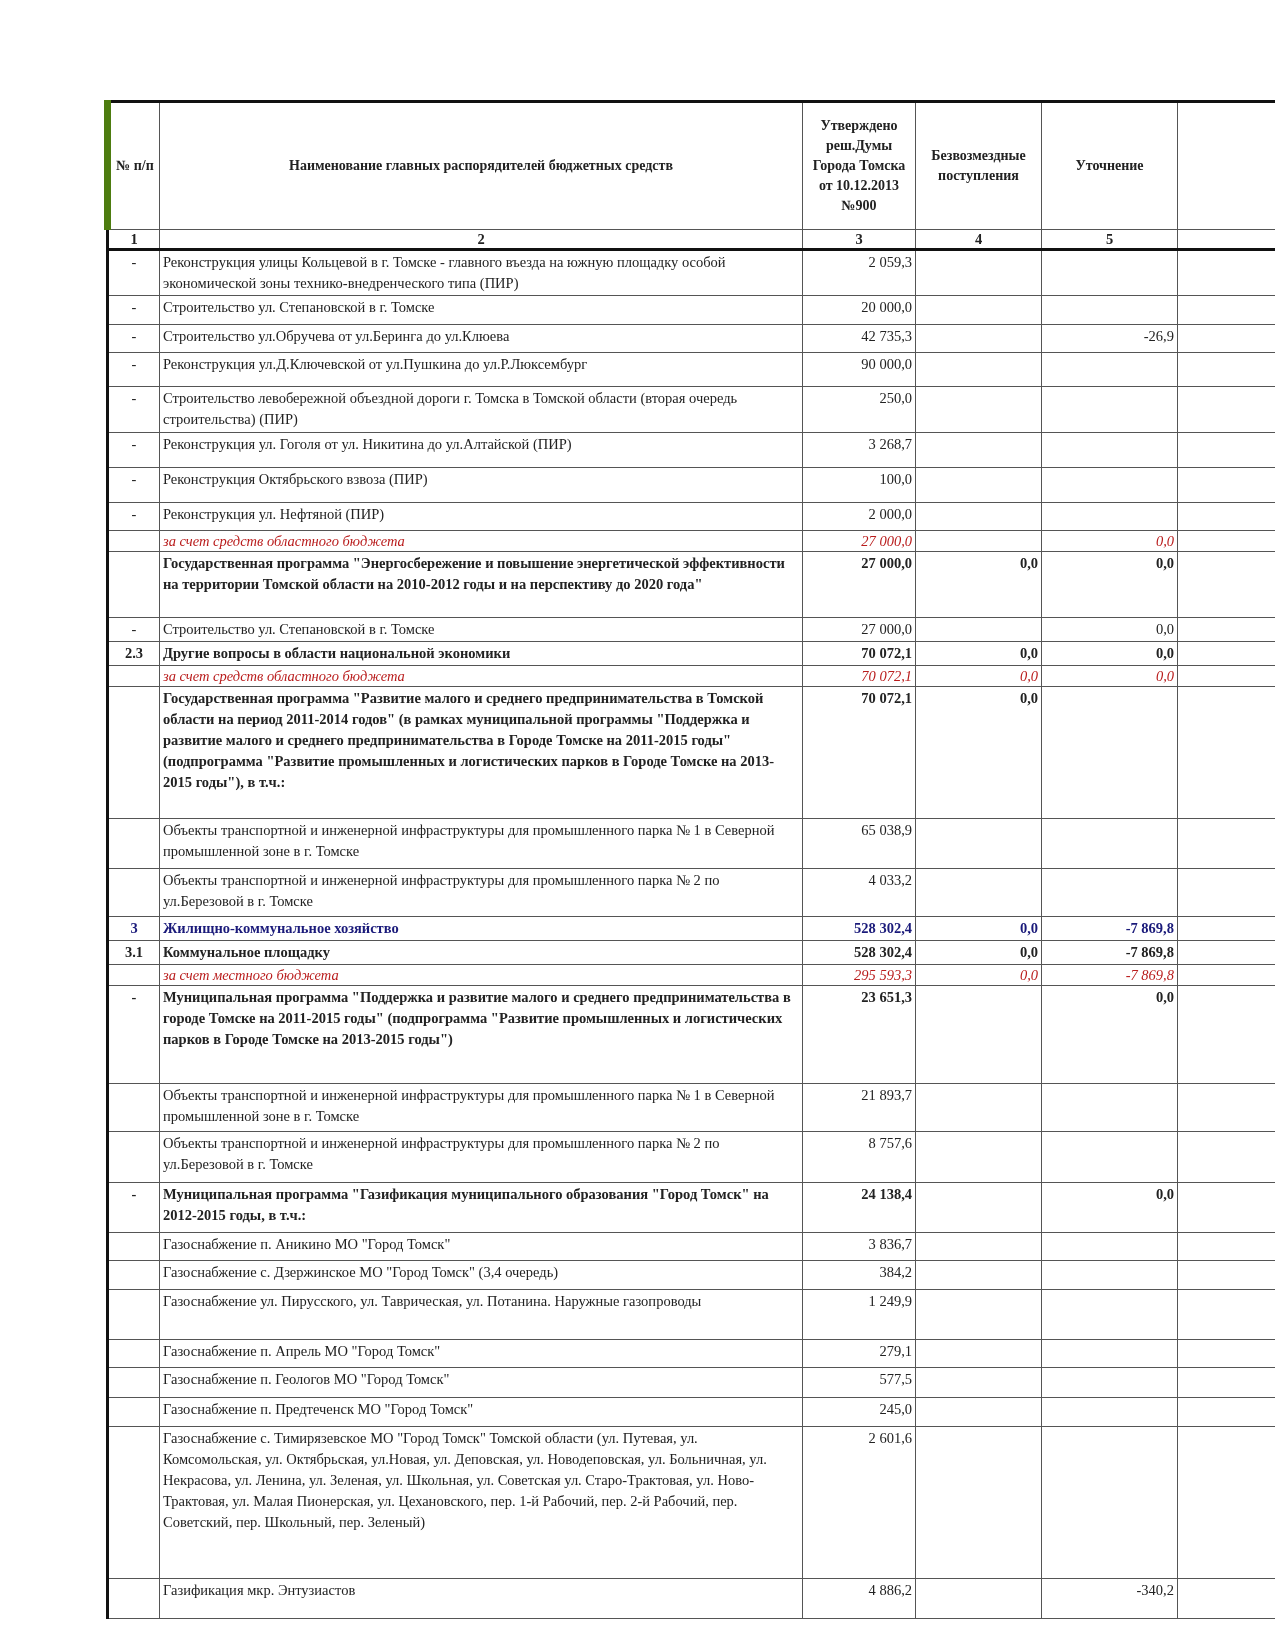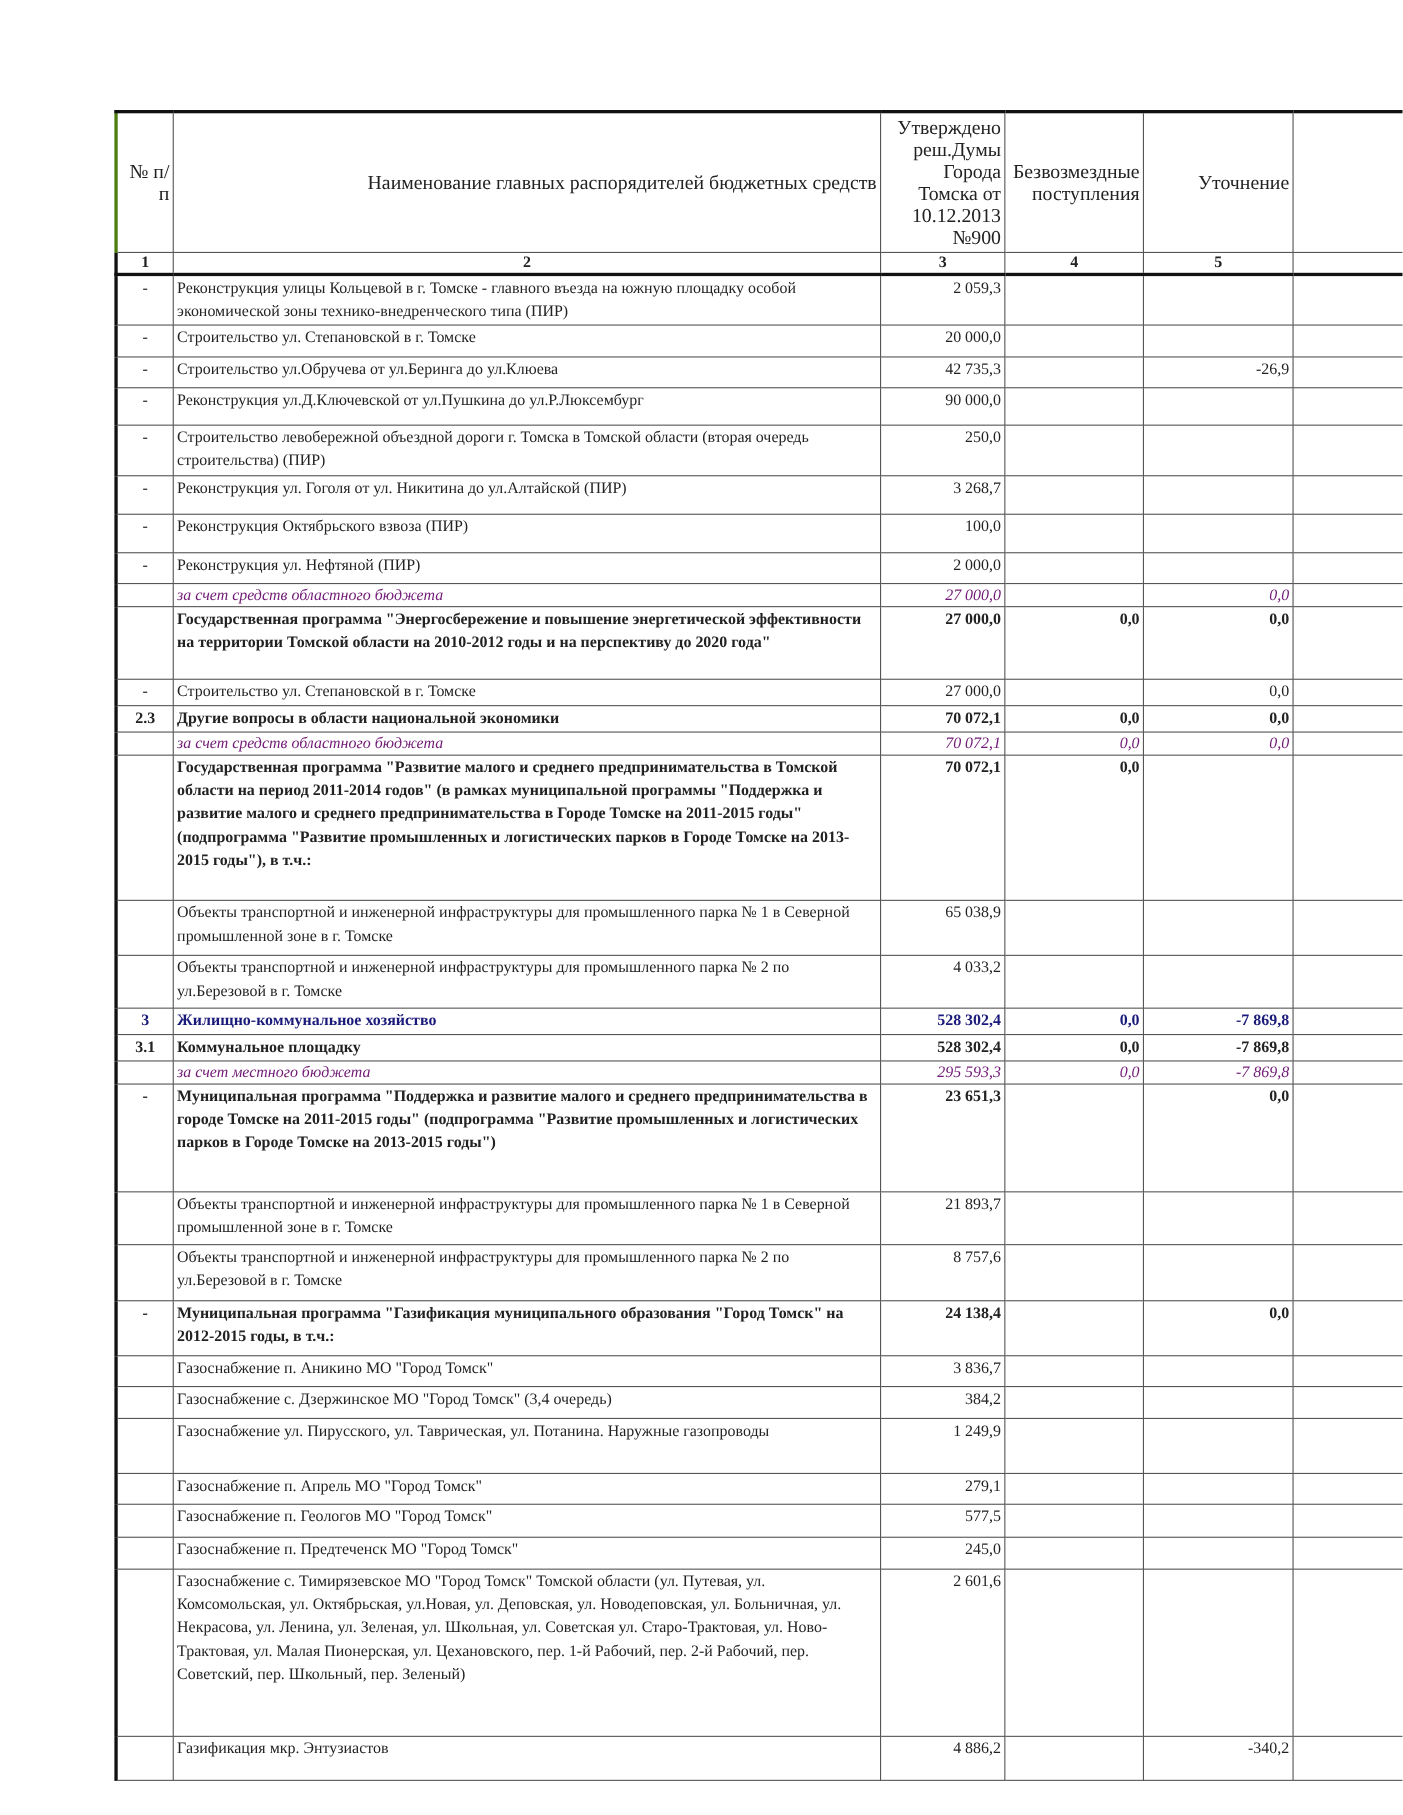--- a/index.html
+++ b/index.html
@@ -2,46 +2,46 @@
 <html><head>
 <meta charset="utf-8">
 <style>
   html, body { margin:0; padding:0; background:#ffffff; }
   body { width:1275px; height:1650px; position:relative; overflow:hidden;
          font-family:"Liberation Serif", serif; color:#222; }
   table.budget { position:absolute; left:104px; top:100px; border-collapse:collapse;
          table-layout:fixed; width:1180px; }
   table.budget td, table.budget th { border:1.5px solid #555; padding:1px 3px;
          font-size:14.5px; line-height:21px; vertical-align:top; }
-  table.budget th { font-weight:normal; text-align:right; vertical-align:middle; font-size:18px; line-height:20px; }
+  table.budget th { font-weight:bold; text-align:center; vertical-align:middle; font-size:14px; line-height:20px; }
   tr.hdr th { height:124px; border-top:3px solid #111; }
   tr.colnum td { font-weight:bold; text-align:center; height:16px; line-height:16px; border-bottom:3px solid #111; }
   td.num { text-align:center; vertical-align:middle; }
   td.val { text-align:right; }
   tr.bold td { font-weight:bold; }
-  tr.italic td { font-style:italic; color:#701a75; line-height:18px; }
+  tr.italic td { font-style:italic; color:#b91c1c; line-height:18px; }
   tr.blue td { color:#1a1a7a; font-weight:bold; }
   td.first { border-left:3px solid #111 !important; }
   td.cut, th.cut { border-right:none !important; }
 </style>
 </head>
 <body>
 
 <table class="budget">
   <colgroup>
     <col style="width:52px">
       <col style="width:643px">
       <col style="width:113px">
     <col style="width:126px">
       <col style="width:136px">
       <col style="width:110px">
   </colgroup>
   <thead>
     <tr class="hdr">
-      <th class="first" style="border-left:3px solid #4d7c0f">№ п/п</th>
+      <th class="first" style="border-left:7px solid #4d7c0f">№ п/п</th>
       <th>Наименование главных распорядителей бюджетных средств</th>
       <th>Утверждено реш.Думы Города Томска от 10.12.2013 №900</th>
       <th>Безвозмездные поступления</th>
       <th>Уточнение</th>
       <th class="cut"></th>
     </tr>
     <tr class="colnum">
       <td class="first">1</td>
       <td>2</td>
       <td>3</td>

